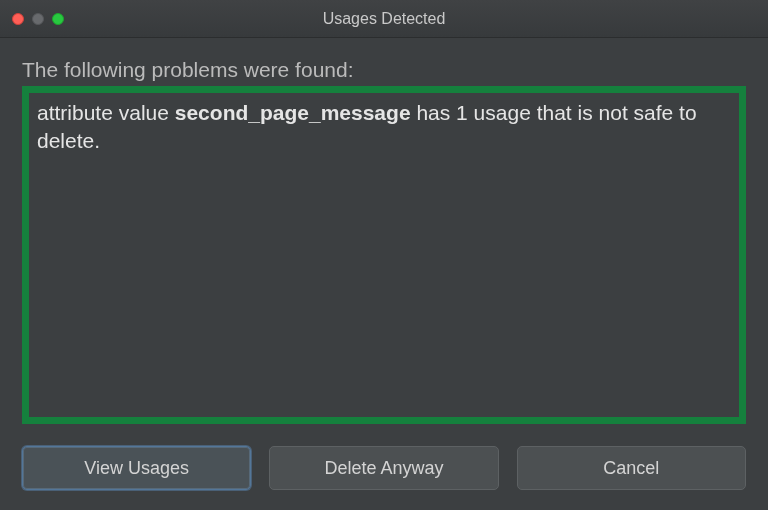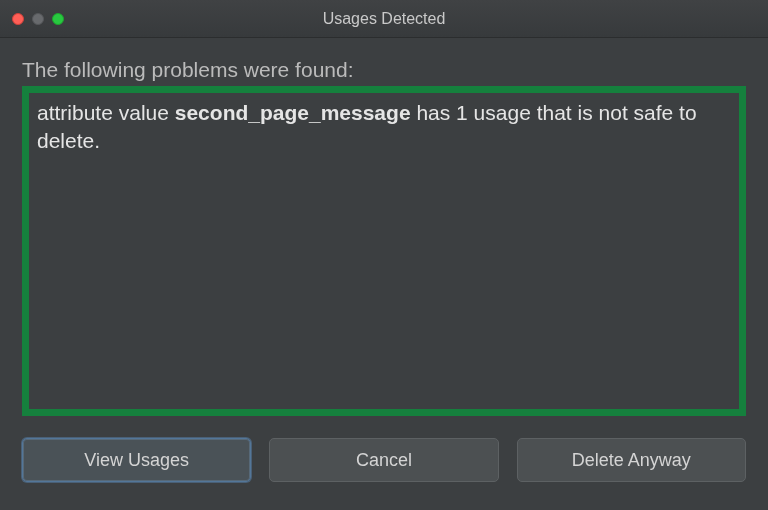--- a/index.html
+++ b/index.html
@@ -40,21 +40,21 @@
     .light.minimize { background: #686a6d; border: 0.5px solid #55575a; }
     .light.zoom { background: #28c840; border: 0.5px solid #1da52e; }
     .title {
       margin: 12px auto;
       color: #c9c9c9;
       font-size: 16px;
       font-weight: 400;
     }
     .content {
       flex: 1;
-      padding: 20px 22px 28px 22px;
+      padding: 20px 22px 20px 22px;
       display: flex;
       flex-direction: column;
     }
     .heading {
       color: #bbbbbb;
       font-size: 21px;
       font-weight: 400;
       margin-bottom: 4px;
     }
     .message-box {
@@ -109,17 +109,17 @@
     <div class="title">Usages Detected</div>
   </div>
 
   <div class="content">
     <div class="heading">The following problems were found:</div>
     <div class="message-box">
       <span>attribute value </span><span class="bold">second_page_message</span><span> has 1 usage that is not safe to delete.</span>
     </div>
     <div class="button-row">
       <button class="btn primary">View Usages</button>
+      <button class="btn">Delete Anyway</button>
       <button class="btn">Cancel</button>
-      <button class="btn">Delete Anyway</button>
     </div>
   </div>
 </div>
 
 </body></html>

